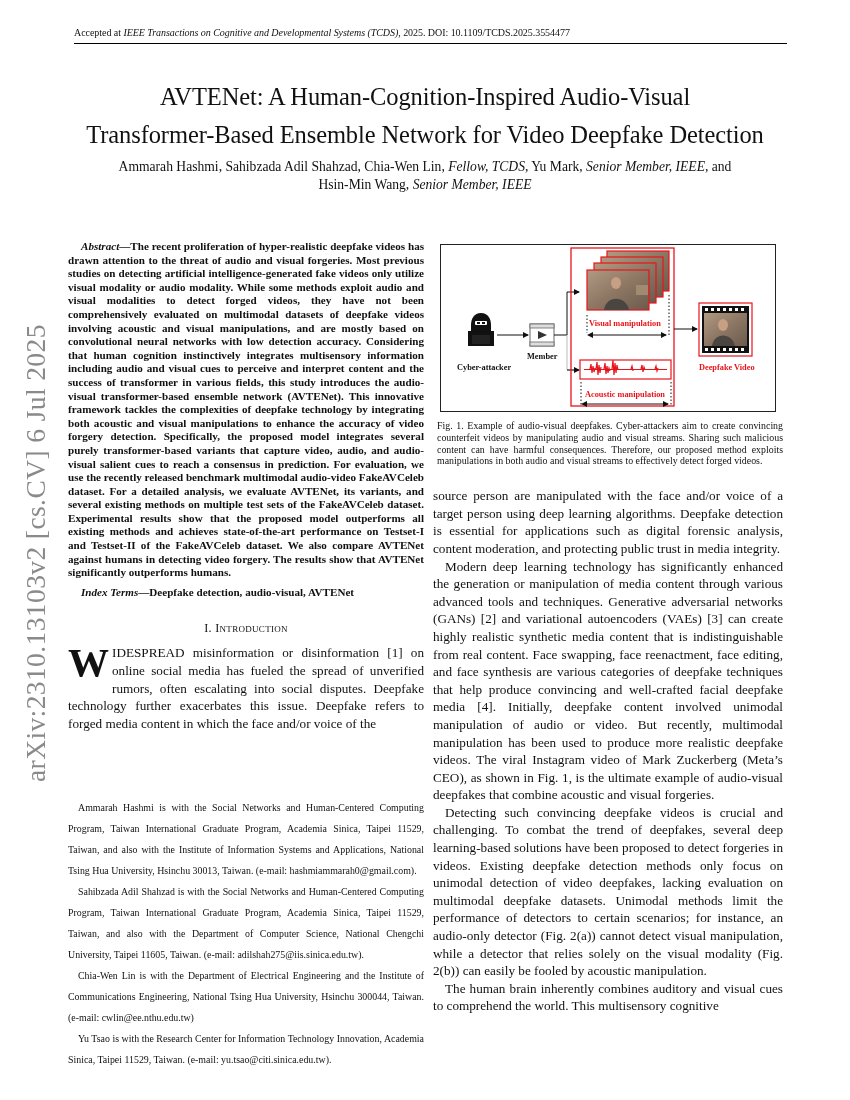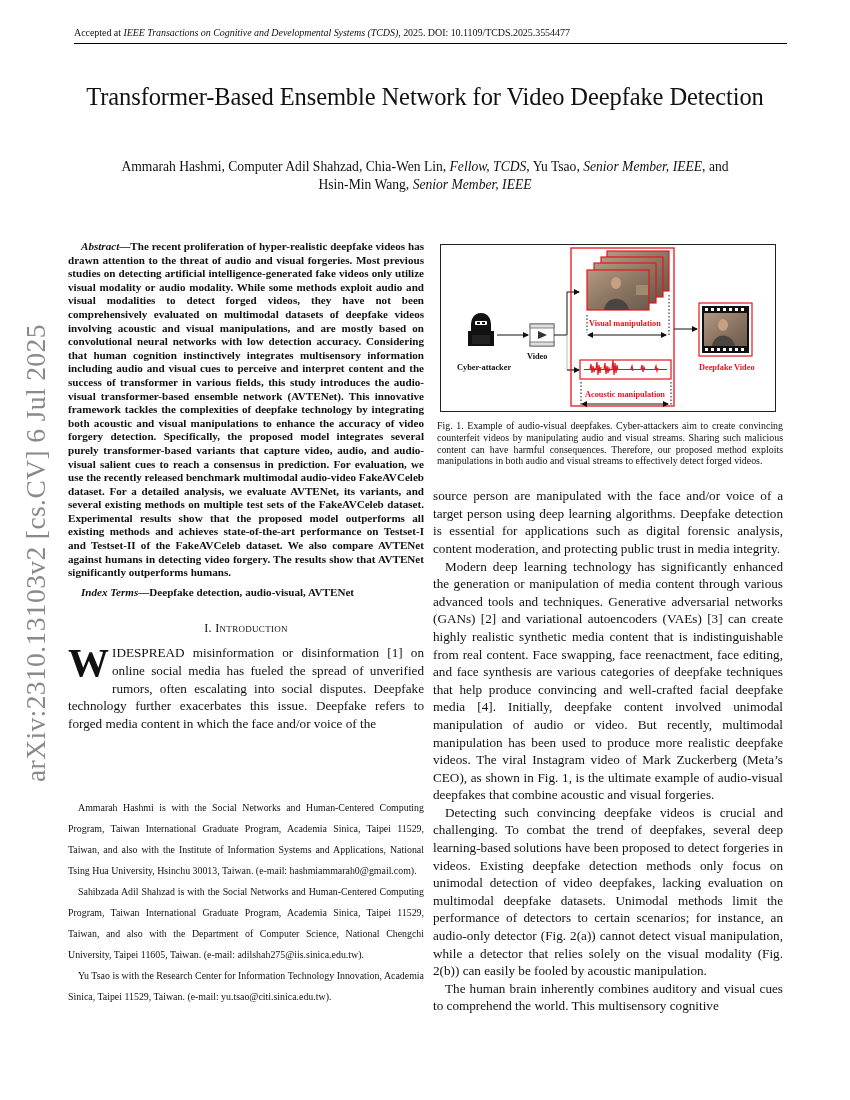--- a/index.html
+++ b/index.html
@@ -81,25 +81,26 @@
 </head>
 <body>
 
 <div class="running-head">
   <span>Accepted at </span><i>IEEE Transactions on Cognitive and Developmental Systems (TCDS)</i><span>, 2025. DOI: 10.1109/TCDS.2025.3554477</span>
 </div>
 
 <div class="arxiv-stamp">arXiv:2310.13103v2  [cs.CV]  6 Jul 2025</div>
 
 <div class="title">
+  <div>AVTENet: A Human-Cognition-Inspired Audio-Visual</div>
   <div>Transformer-Based Ensemble Network for Video Deepfake Detection</div>
 </div>
 
 <div class="authors">
-  <span>Ammarah Hashmi, Computer Adil Shahzad, Chia-Wen Lin, </span><i>Fellow, TCDS</i><span>, Yu Tsao, </span><i>Senior Member, IEEE</i><span>, and</span><br>
+  <span>Ammarah Hashmi, Sahibzada Adil Shahzad, Chia-Wen Lin, </span><i>Fellow, TCDS</i><span>, Yu Mark, </span><i>Senior Member, IEEE</i><span>, and</span><br>
   <span>Hsin-Min Wang, </span><i>Senior Member, IEEE</i>
 </div>
 
 <div class="col-left">
   <div class="abstract">
     <i>Abstract</i><span>—The recent proliferation of hyper-realistic deepfake videos has drawn attention to the threat of audio and visual forg­eries. Most previous studies on detecting artificial intelligence-generated fake videos only utilize visual modality or audio modal­ity. While some methods exploit audio and visual modalities to detect forged videos, they have not been comprehensively evalu­ated on multimodal datasets of deepfake videos involving acoustic and visual manipulations, and are mostly based on convolutional neural networks with low detection accuracy. Considering that human cognition instinctively integrates multisensory informa­tion including audio and visual cues to perceive and interpret content and the success of transformer in various fields, this study introduces the audio-visual transformer-based ensemble network (AVTENet). This innovative framework tackles the com­plexities of deepfake technology by integrating both acoustic and visual manipulations to enhance the accuracy of video forgery detection. Specifically, the proposed model integrates several purely transformer-based variants that capture video, audio, and audio-visual salient cues to reach a consensus in prediction. For evaluation, we use the recently released benchmark multimodal audio-video FakeAVCeleb dataset. For a detailed analysis, we evaluate AVTENet, its variants, and several existing methods on multiple test sets of the FakeAVCeleb dataset. Experimental results show that the proposed model outperforms all existing methods and achieves state-of-the-art performance on Testset-I and Testset-II of the FakeAVCeleb dataset. We also compare AVTENet against humans in detecting video forgery. The results show that AVTENet significantly outperforms humans.</span>
   </div>
   <div class="index-terms">
     <i>Index Terms</i><span>—Deepfake detection, audio-visual, AVTENet</span>
   </div>
@@ -107,20 +108,21 @@
   <div class="section-head">I. Introduction</div>
 
   <div class="body-text">
     <p class="noindent"><span class="dropcap">W</span><span>IDESPREAD misinformation or disinformation [1] on online social media has fueled the spread of unver­ified rumors, often escalating into social disputes. Deepfake technology further exacerbates this issue. Deepfake refers to forged media content in which the face and/or voice of the</span></p>
   </div>
 </div>
 
 <div class="footnotes">
   <p>Ammarah Hashmi is with the Social Networks and Human-Centered Com­puting Program, Taiwan International Graduate Program, Academia Sinica, Taipei 11529, Taiwan, and also with the Institute of Information Systems and Applications, National Tsing Hua University, Hsinchu 30013, Taiwan. (e-mail: hashmiammarah0@gmail.com).</p>
   <p>Sahibzada Adil Shahzad is with the Social Networks and Human-Centered Computing Program, Taiwan International Graduate Program, Academia Sinica, Taipei 11529, Taiwan, and also with the Department of Computer Science, National Chengchi University, Taipei 11605, Taiwan. (e-mail: adil­shah275@iis.sinica.edu.tw).</p>
+  <p>Chia-Wen Lin is with the Department of Electrical Engineering and the Institute of Communications Engineering, National Tsing Hua University, Hsinchu 300044, Taiwan. (e-mail: cwlin@ee.nthu.edu.tw)</p>
   <p>Yu Tsao is with the Research Center for Information Technology Innovation, Academia Sinica, Taipei 11529, Taiwan. (e-mail: yu.tsao@citi.sinica.edu.tw).</p>
 </div>
 
 <div class="col-right">
   <div class="figure-box">
     <svg width="334" height="166" viewBox="0 0 334 166">
       <defs>
         <marker id="arr" markerWidth="6" markerHeight="6" refX="5" refY="3" orient="auto">
           <path d="M0,0 L6,3 L0,6 z" fill="#111"></path>
         </marker>
@@ -199,21 +201,21 @@
             <rect x="30" y="45" width="3" height="3"></rect>
             <rect x="36" y="45" width="3" height="3"></rect>
             <rect x="42" y="45" width="3" height="3"></rect>
         </g>
         <rect x="5" y="10" width="43" height="33" fill="url(#face)"></rect>
         <ellipse cx="24" cy="22" rx="5" ry="6" fill="#c79f83"></ellipse>
         <path d="M13,43 C15,29 33,29 36,43 z" fill="#4a4540"></path>
       </g>
     </svg>
     <div class="fig-label" style="left:16px; top:118px;">Cyber-attacker</div>
-    <div class="fig-label" style="left:86px; top:107px;">Video</div>
+    <div class="fig-label" style="left:86px; top:107px;">Member</div>
     <div class="fig-label red" style="left:148px; top:74px;text-align:center;">Visual manipulation</div>
     <div class="fig-label red" style="left:144px; top:145px;">Acoustic manipulation</div>
     <div class="fig-label red" style="left:258px; top:118px;">Deepfake Video</div>
   </div>
 
   <div class="caption">Fig. 1.  Example of audio-visual deepfakes. Cyber-attackers aim to create convincing counterfeit videos by manipulating audio and visual streams. Sharing such malicious content can have harmful consequences. Therefore, our proposed method exploits manipulations in both audio and visual streams to effectively detect forged videos.</div>
 
   <div class="body-text right-body">
     <p class="noindent">source person are manipulated with the face and/or voice of a target person using deep learning algorithms. Deepfake detection is essential for applications such as digital forensic analysis, content moderation, and protecting public trust in media integrity.</p>
     <p>Modern deep learning technology has significantly en­hanced the generation or manipulation of media content through various advanced tools and techniques. Generative adversarial networks (GANs) [2] and variational autoencoders (VAEs) [3] can create highly realistic synthetic media content that is indistinguishable from real content. Face swapping, face reenactment, face editing, and face synthesis are various categories of deepfake techniques that help produce convincing and well-crafted facial deepfake media [4]. Initially, deepfake content involved unimodal manipulation of audio or video. But recently, multimodal manipulation has been used to produce more realistic deepfake videos. The viral Instagram video of Mark Zuckerberg (Meta’s CEO), as shown in Fig. 1, is the ultimate example of audio-visual deepfakes that combine acoustic and visual forgeries.</p>

